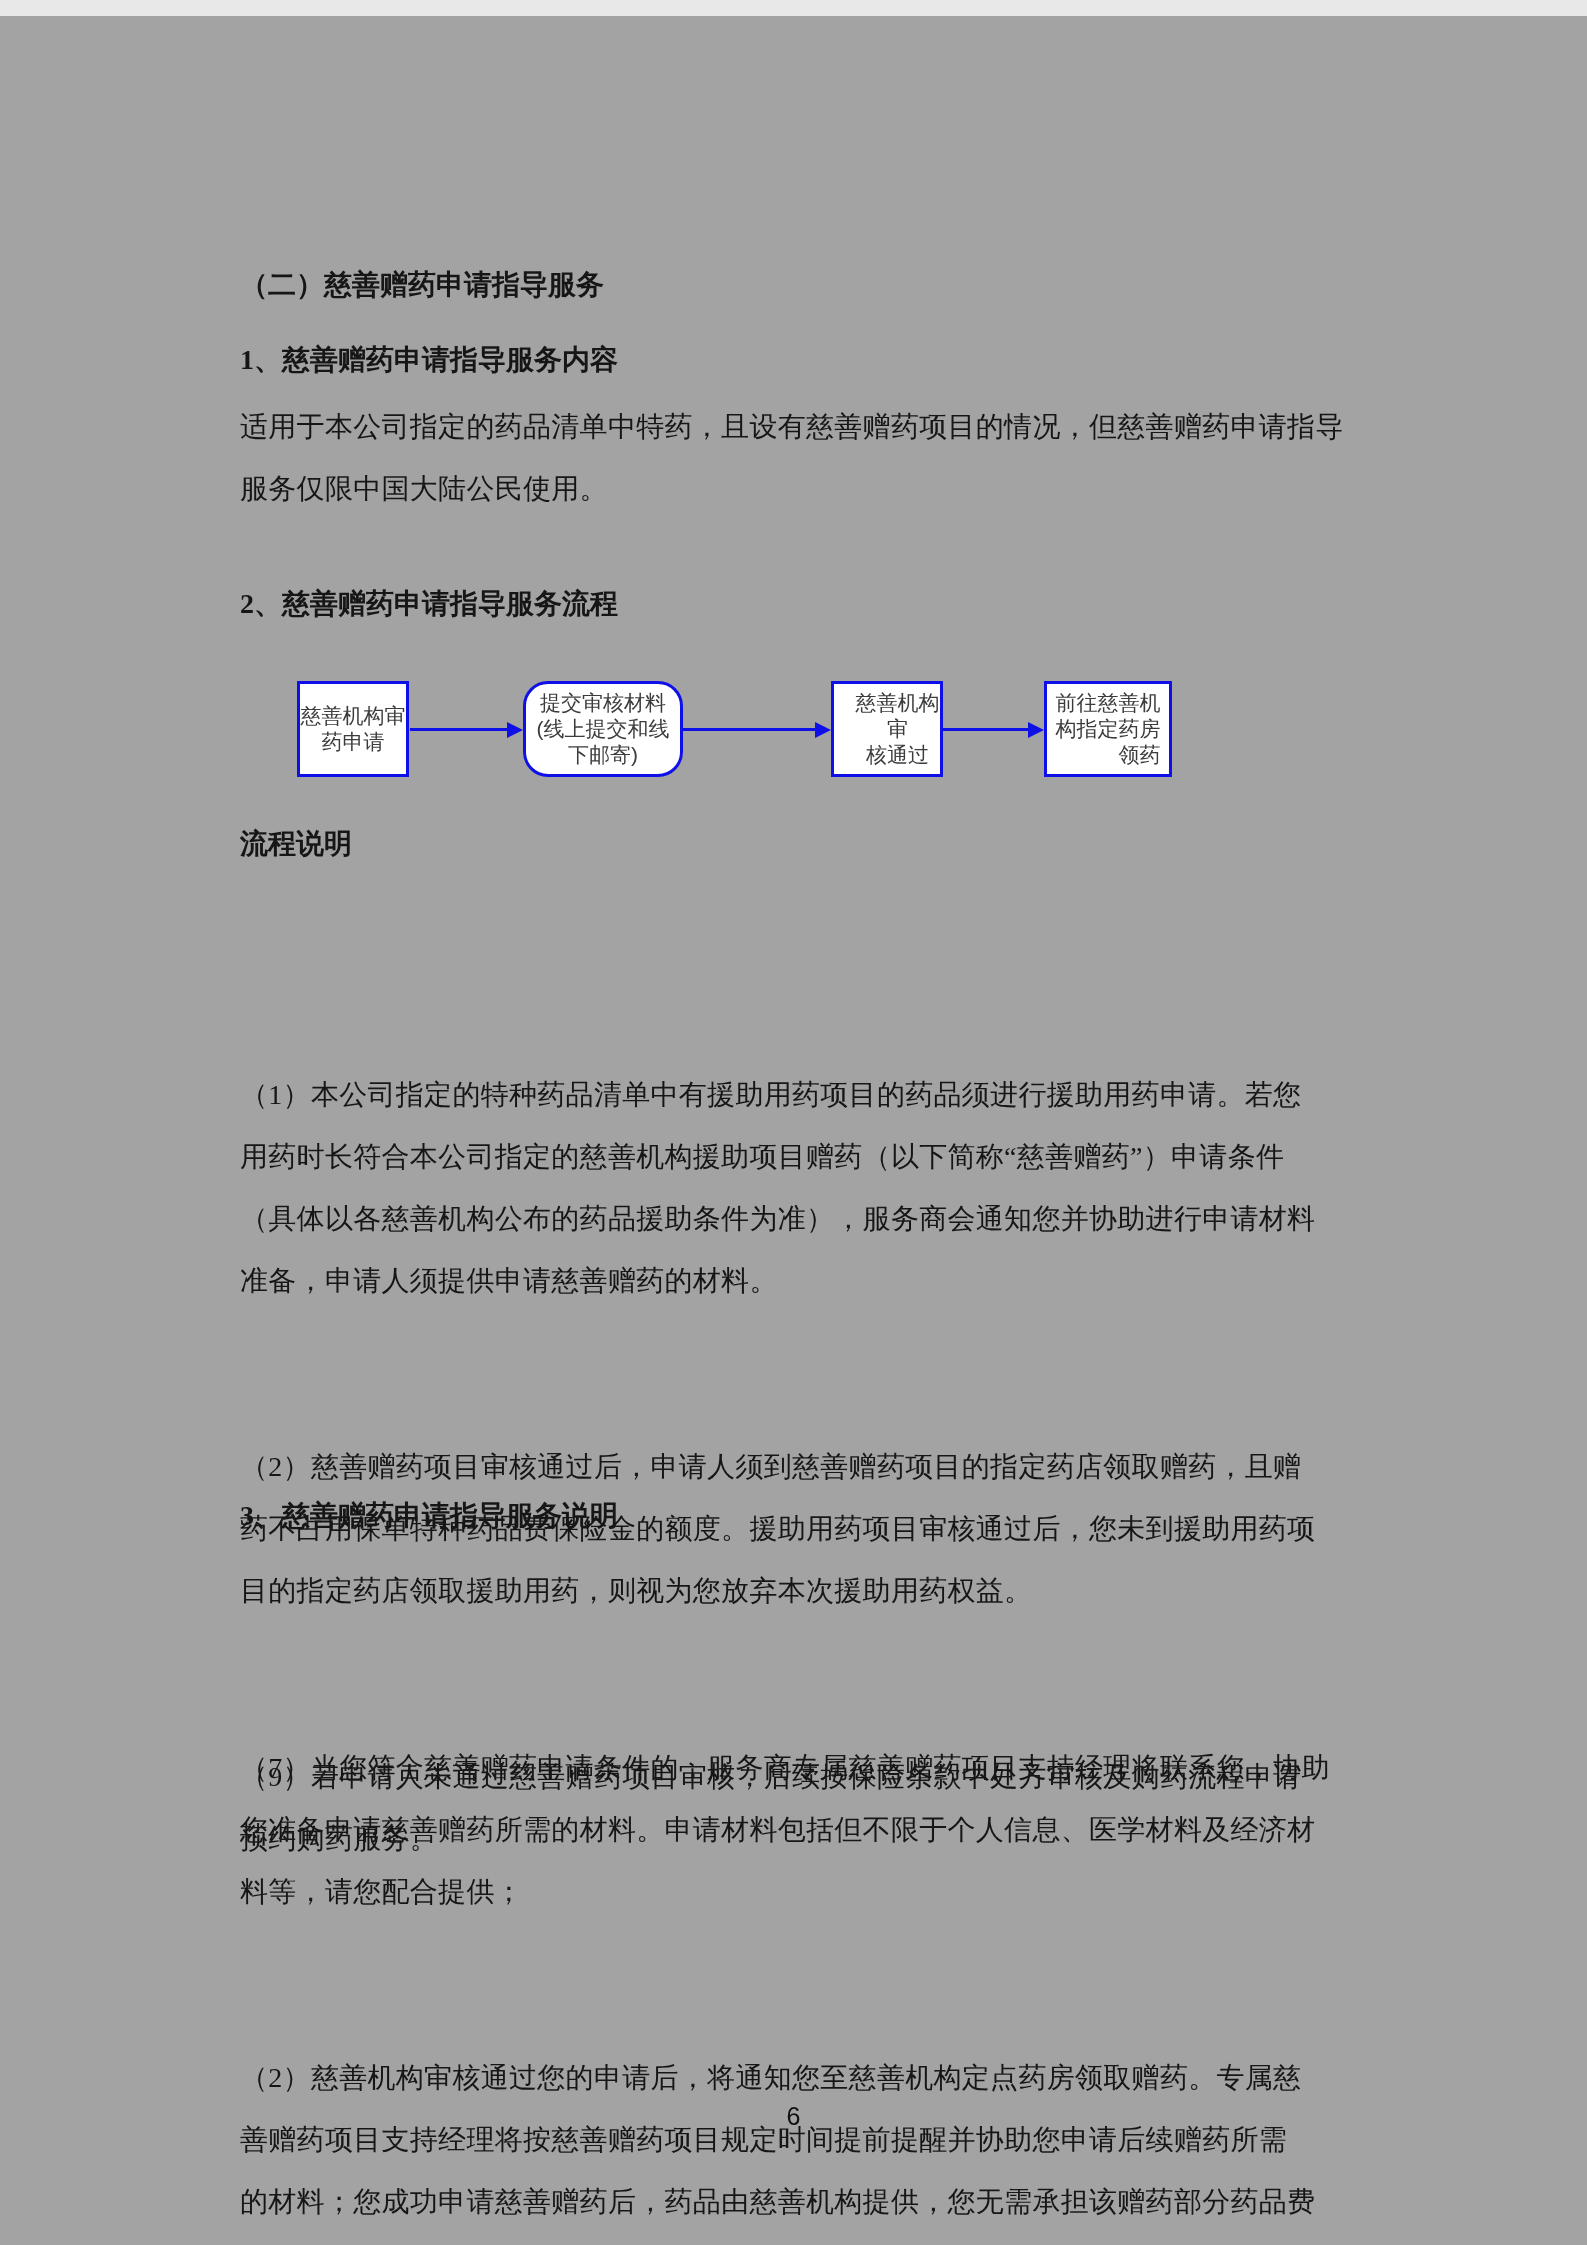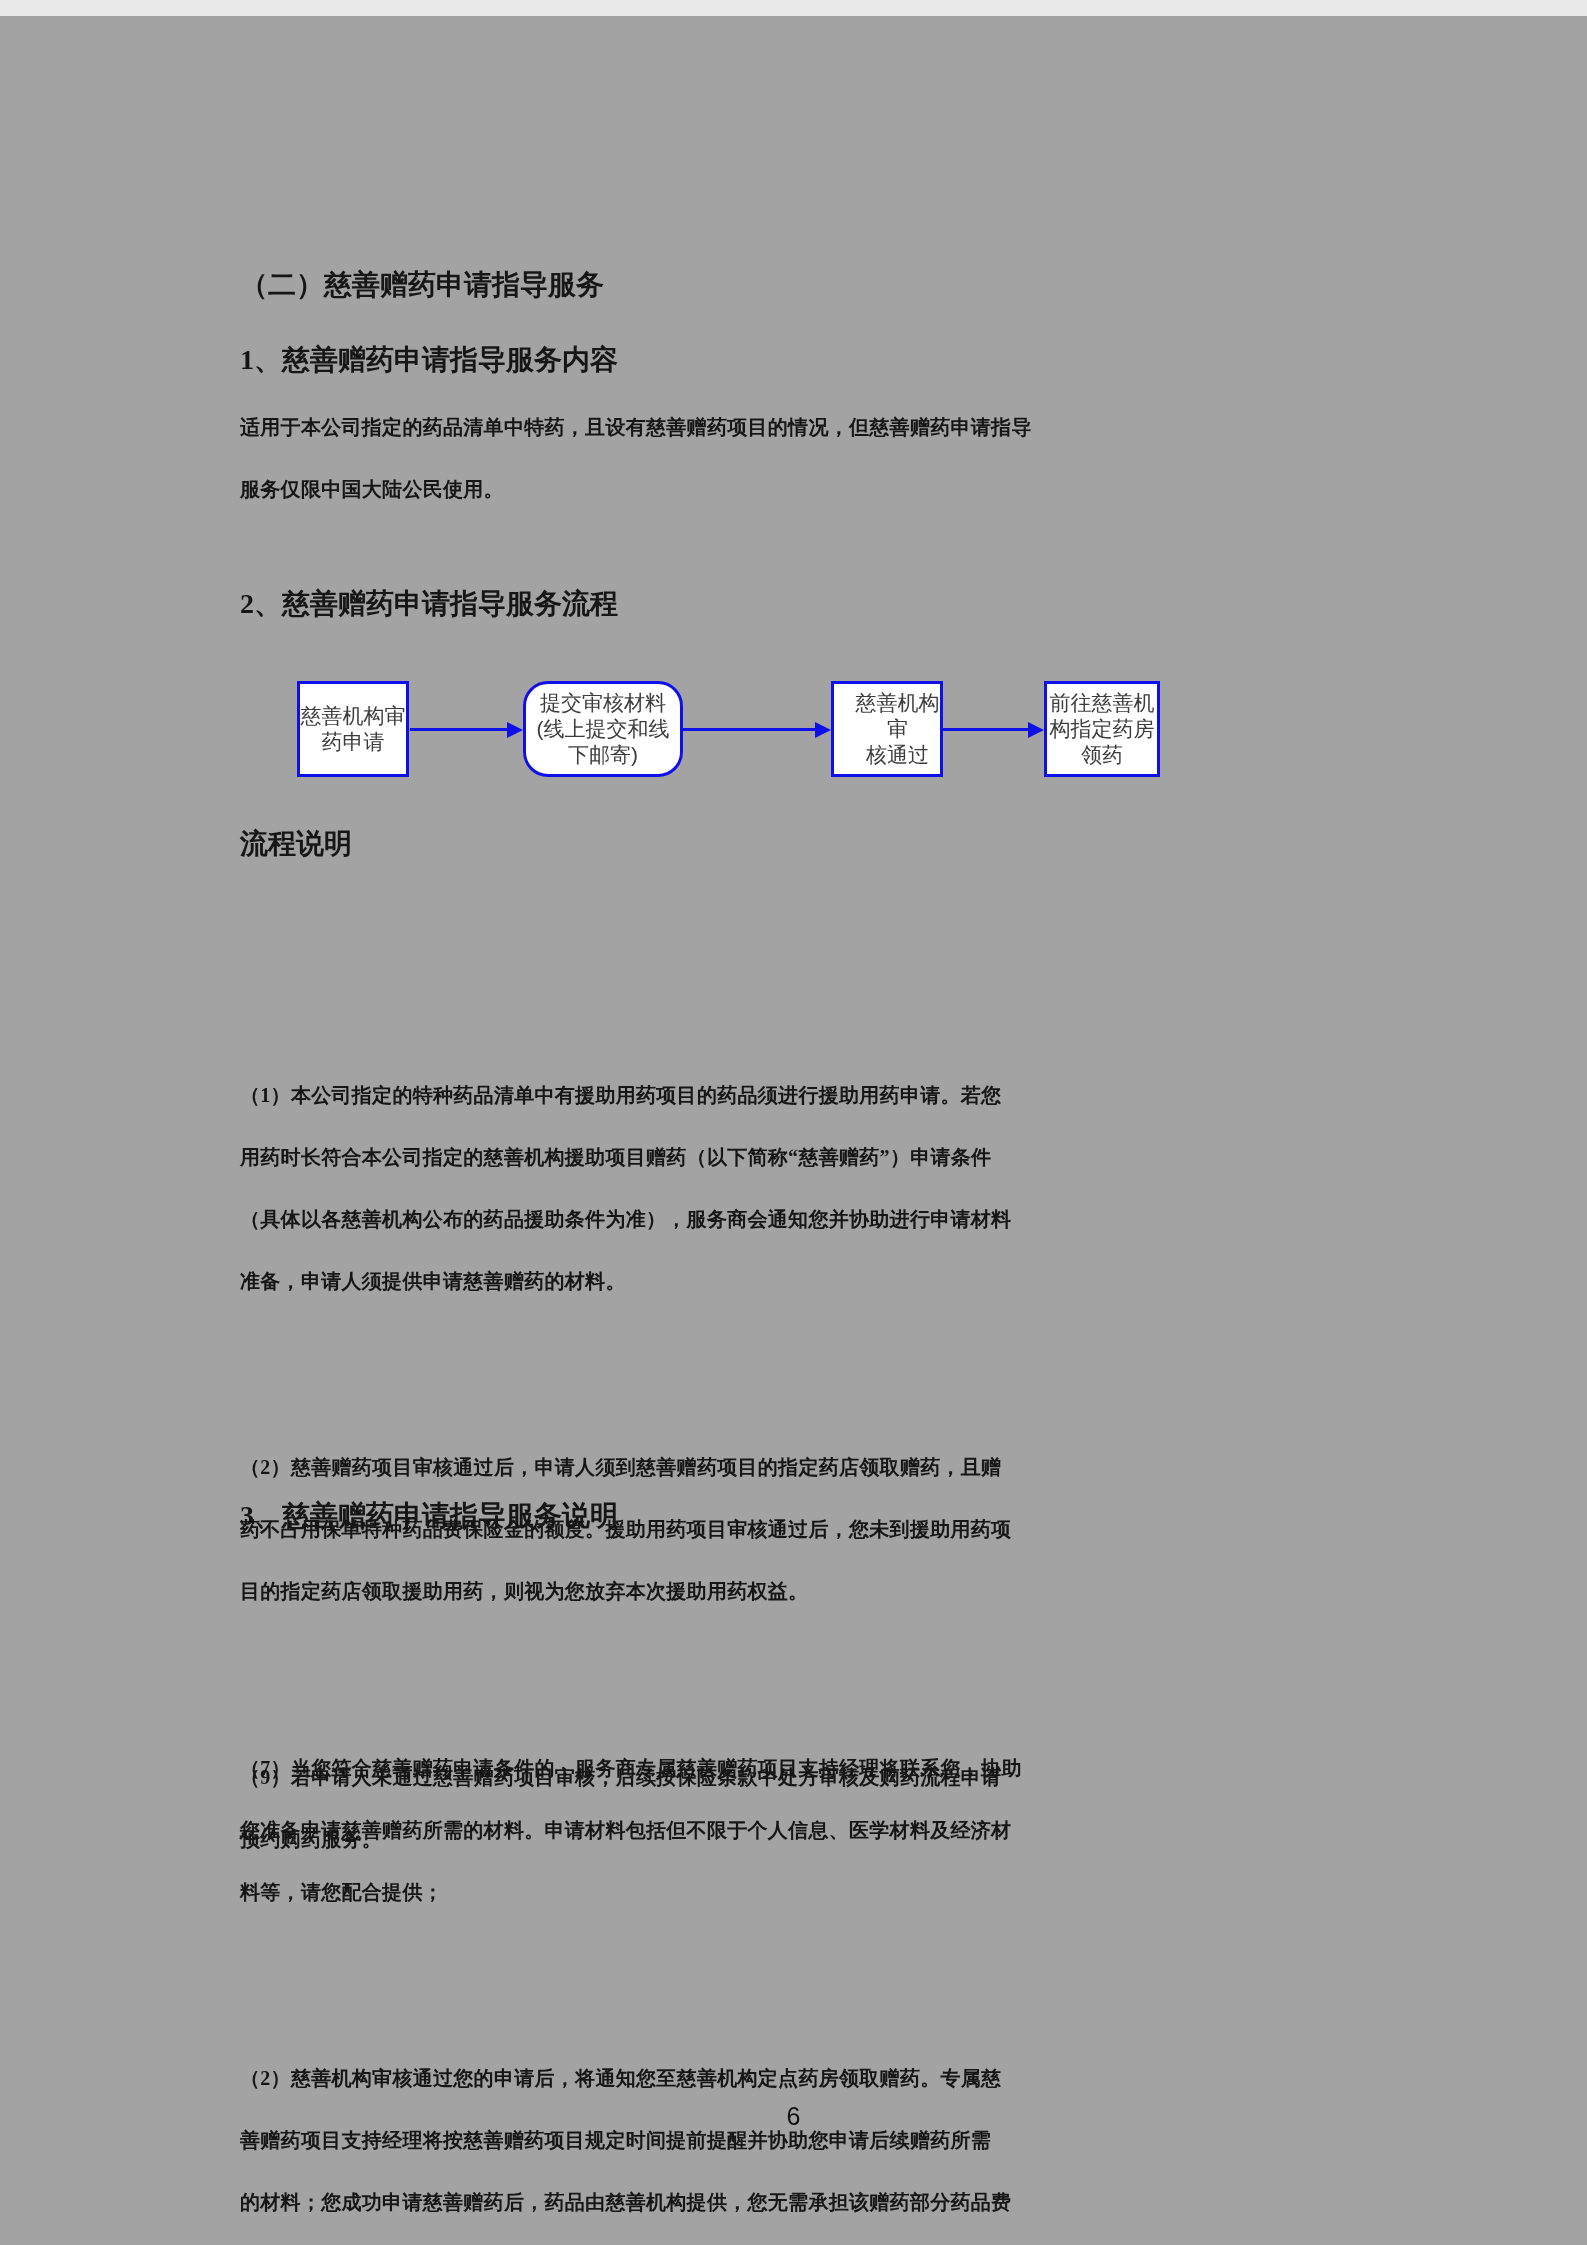--- a/index.html
+++ b/index.html
@@ -24,26 +24,25 @@
   }
   .h1 { top: 252px; }
   .h-sub1 { top: 327px; }
   .h-sub2 { top: 571px; }
   .h3 { top: 811px; }
   .h-sub3 { top: 1483px; }
 
   .body {
     position: absolute; left: 0;
     width: 1110px;
-    font-size: 20px;
+    font-size: 28px;
     line-height: 62px;
     letter-spacing: 0.3px;
     white-space: pre-line;
     text-align: left;
-    font-weight: bold;
   }
   .body1 { top: 380px; }
   .body2 { top: 862px; }
   .body3 { top: 1535px; }
   .para { white-space: pre-line; }
 
   
   .flowchart { position: absolute; left: 0; top: 660px; width: 1110px; height: 110px; }
   .fc-steps { position: absolute; left: 0; top: 0; width: 100%; height: 100%; }
   .fc-step {
@@ -54,21 +53,21 @@
     text-align: center;
     font-family: "Liberation Sans", "DejaVu Sans", sans-serif;
     font-size: 21px; line-height: 26px;
     color: #3c3c3c;
     white-space: pre-line;
     background: #ffffff;
   }
   .fc-step:nth-of-type(1) { left: 57px;  width: 112px; }
   .fc-step:nth-of-type(2) { left: 283px; width: 160px; border-radius: 25px; }
   .fc-step:nth-of-type(3) { left: 591px; width: 112px; padding-left: 21px; }
-  .fc-step:nth-of-type(4) { left: 804px; width: 116px; }
+  .fc-step:nth-of-type(4) { left: 804px; width: 128px; text-align: right; }
 
   .fc-arrow { position: absolute; top: 45px; height: 17px; display: flex; align-items: center; }
   .fc-line { flex: 1; height: 3px; background: var(--fc-blue, #0f0fe8); }
   .fc-head {
     width: 0; height: 0;
     border-left: 16px solid var(--fc-blue, #0f0fe8);
     border-top: 8px solid transparent;
     border-bottom: 8px solid transparent;
   }
   .fc-a1 { left: 170px; width: 113px; }

